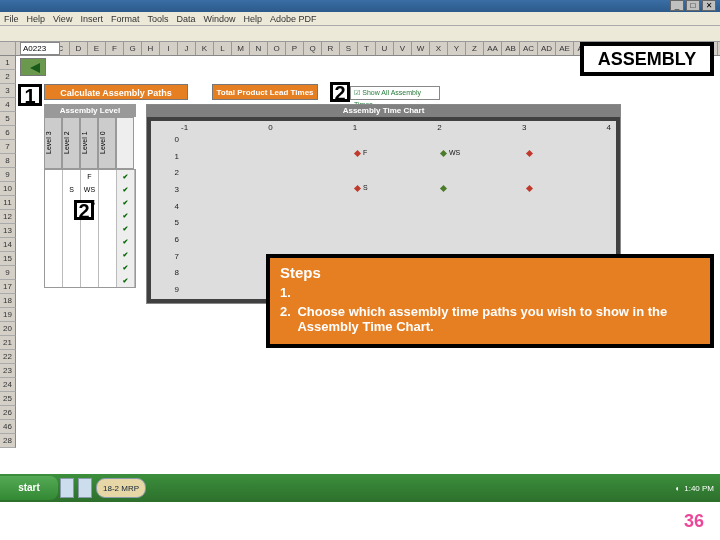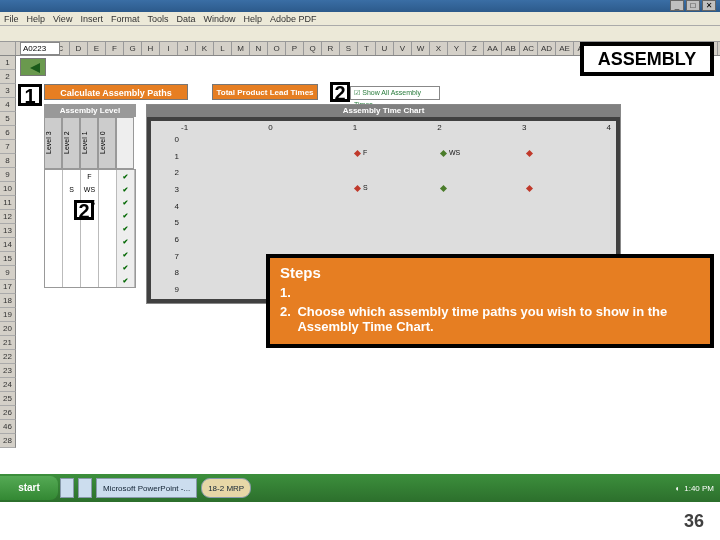--- a/index.html
+++ b/index.html
@@ -67,21 +67,21 @@
   .stepshead { font-size: 15px; font-weight: bold; margin-bottom: 4px; }
   .stepitem { display: flex; font-size: 13px; font-weight: bold; margin: 4px 0; }
   .stepitem .num { width: 22px; }
 
   .taskbar { position: absolute; left: 0; bottom: 38px; width: 100%; height: 28px; background: linear-gradient(#3c8f3c,#2c6f2c); display: flex; align-items: center; }
   .start { width: 58px; height: 24px; background: linear-gradient(#5a5,#383); color: #fff; font-size: 10px; font-weight: bold; line-height: 24px; text-align: center; border-radius: 0 8px 8px 0; }
   .tbtn { height: 20px; margin: 0 2px; padding: 0 6px; background: #cde; border: 1px solid #89a; font-size: 8px; line-height: 20px; color: #123; }
   .tbtn.h { background: #e7d7a7; border-radius: 9px; }
   .tray { margin-left: auto; padding: 0 6px; color: #fff; font-size: 8px; display: flex; gap: 4px; align-items: center; }
 
-  .slidenum { position: absolute; right: 16px; bottom: 8px; font-size: 18px; color: #404040; font-weight: bold; }
+  .slidenum { position: absolute; right: 16px; bottom: 8px; font-size: 18px; color: #ec4899; font-weight: bold; }
 </style>
 </head>
 <body>
 
 <div class="titlebar">
   <div class="winctl">
     <div>_</div>
     <div>□</div>
     <div>✕</div>
   </div>
@@ -313,21 +313,20 @@
       </div>
     </div>
 
   </div>
 </div>
 
 <div class="taskbar">
   <div class="start">start</div>
   <div class="tbtn"></div>
   <div class="tbtn"></div>
-  <div class="tbtn">Microsoft PowerPoint -...</div>
   <div class="tbtn h">18-2 MRP</div>
   <div class="tray">
     <span>◐</span>
     <span>1:40 PM</span>
   </div>
 </div>
 
 <div class="slidenum">36</div>
 
 </body></html>

